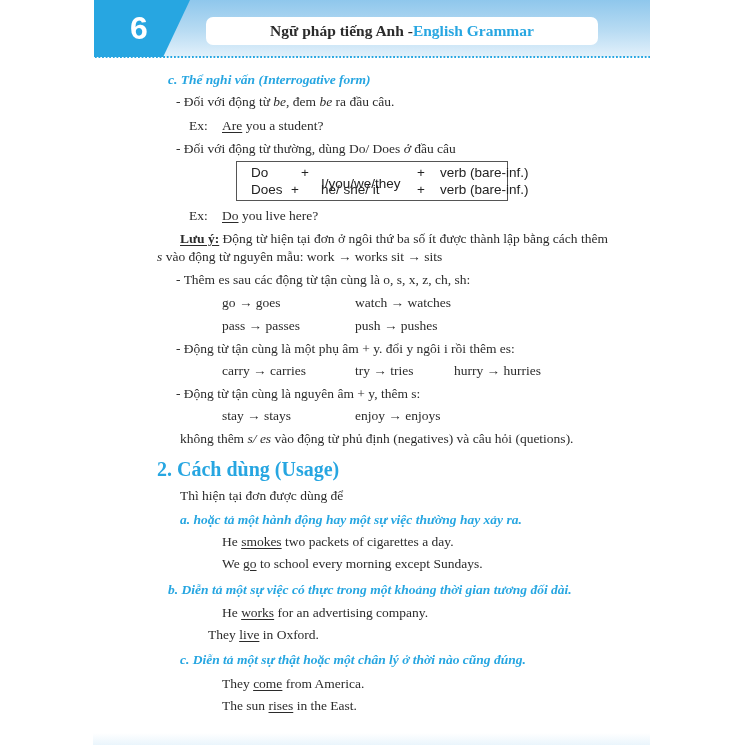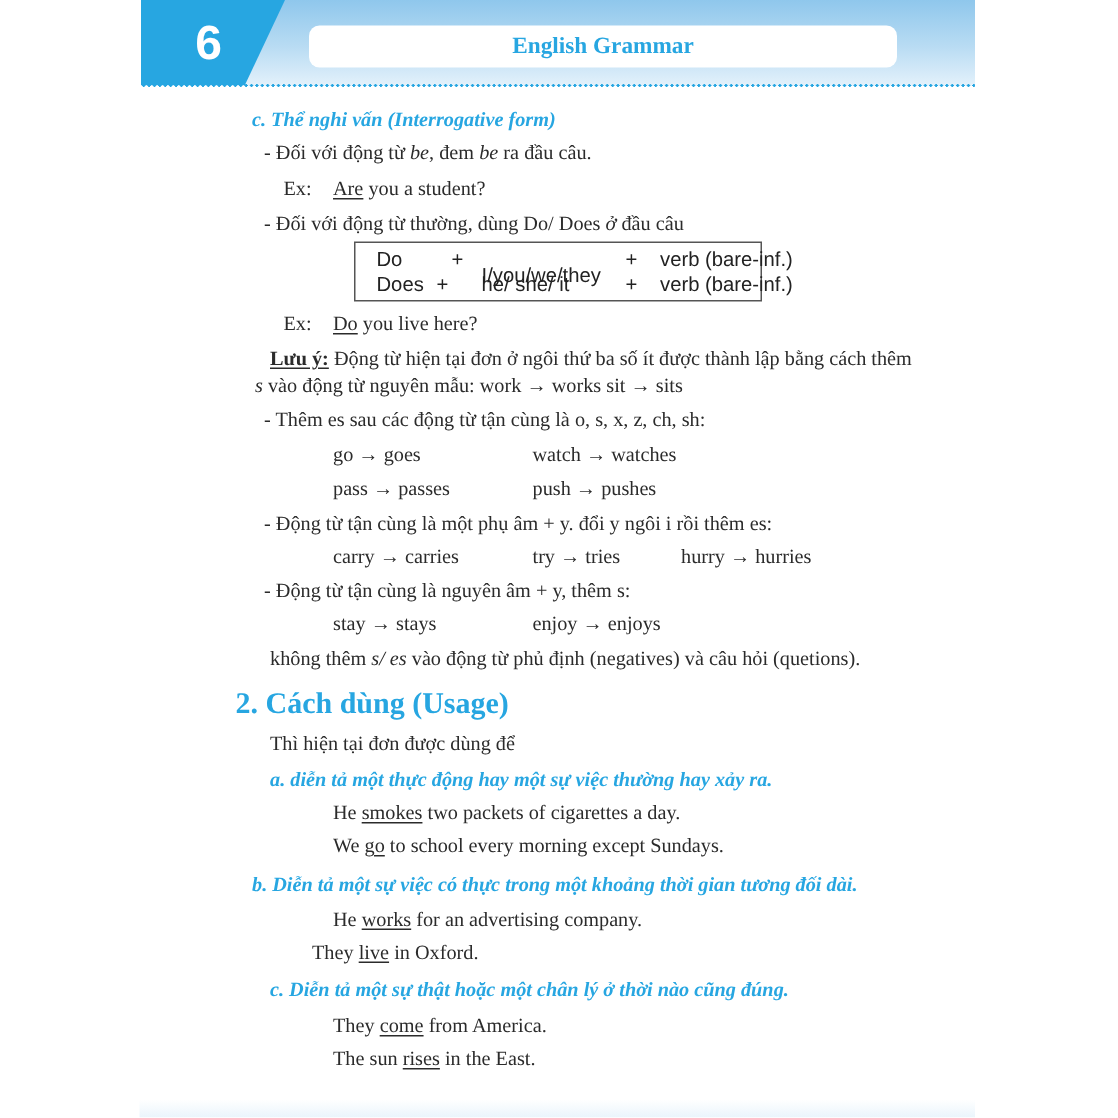--- a/index.html
+++ b/index.html
@@ -54,20 +54,21 @@
       background: linear-gradient(180deg, #ffffff 0%, #eaf5fc 100%);
     }
   </style>
 </head>
 <body>
 
 <div class="header-band"></div>
 <div class="chapter-tab"></div>
 <div class="chapter-num">6</div>
 <div class="title-pill">
+  <span>Ngữ pháp tiếng Anh - </span>
   <span class="accent">English Grammar</span>
 </div>
 <div class="dotted-rule"></div>
 
 <div class="content">
 
   <div class="line blue-heading" style="left:168px; top:71px;">c. Thể nghi vấn (Interrogative form)</div>
 
   <div class="line" style="left:176px; top:93px;">
     <span>- Đối với động từ </span><span class="i">be</span><span>, đem </span><span class="i">be</span><span> ra đầu câu.</span>
@@ -104,21 +105,21 @@
   <div class="line" style="left:189px; top:207px;">
     <span>Ex:</span>
   </div>
   <div class="line" style="left:222px; top:207px;">
     <span class="u">Do</span><span> you live here?</span>
   </div>
 
   <div class="line" style="left:180px; top:230px;">
     <span class="u b">Lưu ý:</span><span> Động từ hiện tại đơn ở ngôi thứ ba số ít được thành lập bằng cách thêm</span>
   </div>
-  <div class="line" style="left:170px; top:248px;">
+  <div class="line" style="left:157px; top:248px;">
     <span class="i">s</span><span> vào động từ nguyên mẫu: work → works     sit → sits</span>
   </div>
 
   <div class="line" style="left:176px; top:271px;text-align:right;">- Thêm es sau các động từ tận cùng là o, s, x, z, ch, sh:</div>
   <div class="line" style="left:222px; top:294px;">go → goes</div>
   <div class="line" style="left:355px; top:294px;">watch → watches</div>
   <div class="line" style="left:222px; top:317px;">pass → passes</div>
   <div class="line" style="left:355px; top:317px;">push → pushes</div>
 
   <div class="line" style="left:176px; top:340px;">- Động từ tận cùng là một phụ âm + y. đổi y ngôi i rồi thêm es:</div>
@@ -130,21 +131,21 @@
   <div class="line" style="left:222px; top:407px;">stay → stays</div>
   <div class="line" style="left:355px; top:407px;">enjoy → enjoys</div>
 
   <div class="line" style="left:180px; top:430px;">
     <span>không thêm </span><span class="i">s/ es</span><span> vào động từ phủ định (negatives) và câu hỏi (quetions).</span>
   </div>
 
   <div class="line section-title" style="left:157px; top:460px;">2. Cách dùng (Usage)</div>
   <div class="line" style="left:180px; top:487px;">Thì hiện tại đơn được dùng để</div>
 
-  <div class="line blue-heading" style="left:180px; top:511px;">a. diễn tả một thực động hay một sự việc thường hay xảy ra.</div>
+  <div class="line blue-heading" style="left:180px; top:511px;">a. hoặc tả một hành động hay một sự việc thường hay xảy ra.</div>
   <div class="line" style="left:222px; top:533px;">
     <span>He </span><span class="u">smokes</span><span> two packets of cigarettes a day.</span>
   </div>
   <div class="line" style="left:222px; top:555px;">
     <span>We </span><span class="u">go</span><span> to school every morning except Sundays.</span>
   </div>
 
   <div class="line blue-heading" style="left:168px; top:581px;">b. Diễn tả một sự việc có thực trong một khoảng thời gian tương đối dài.</div>
   <div class="line" style="left:222px; top:604px;">
     <span>He </span><span class="u">works</span><span> for an advertising company.</span>

